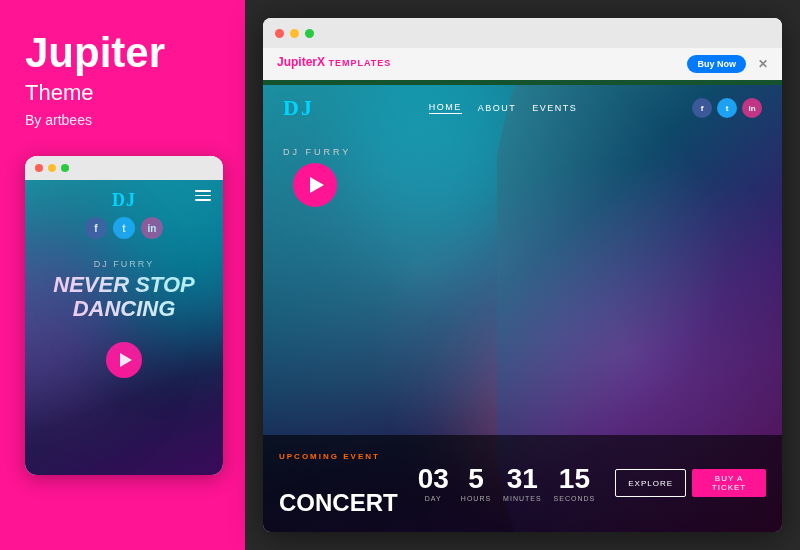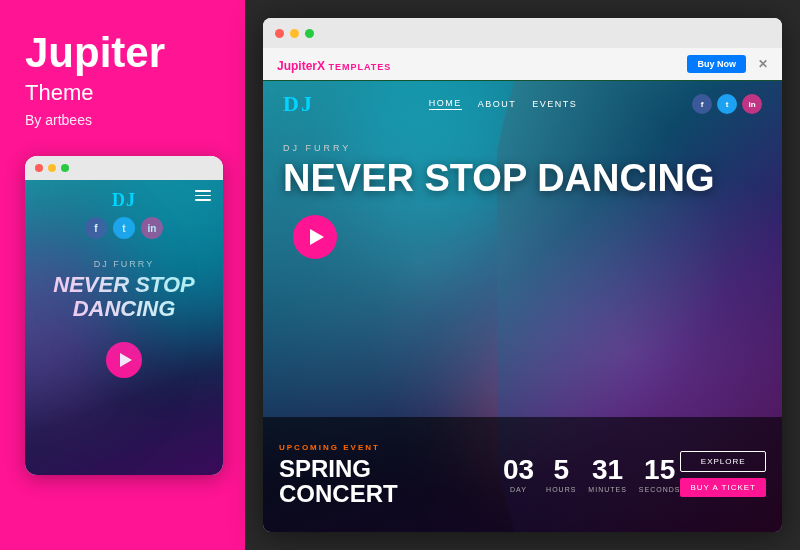--- a/index.html
+++ b/index.html
@@ -224,24 +224,24 @@
       flex: 1;
       display: flex;
       flex-direction: column;
       overflow: hidden;
     }
 
     
     .site-topbar {
       background: #f5f5f5;
       display: flex;
-      align-items: flex-end;
+      align-items: flex-start;
       justify-content: space-between;
       padding: 7px 14px;
-      border-bottom: 1px solid #14532d;
+      border-bottom: 5px solid #14532d;
     }
 
     .site-topbar-logo {
       font-size: 12px;
       font-weight: 700;
       color: #333;
     }
 
     .site-topbar-logo span {
       color: #ff1493;
@@ -258,21 +258,21 @@
       color: #888;
       text-transform: uppercase;
       letter-spacing: 1px;
     }
 
     .buy-now-btn {
       background: #007bff;
       color: #fff;
       border: none;
       padding: 4px 10px;
-      border-radius: 3px;
+      border-radius: 9px;
       font-size: 9px;
       cursor: pointer;
       font-weight: 600;
       margin-left: 44px;
     }
 
     .close-x {
       font-size: 12px;
       color: #888;
       cursor: pointer;
@@ -414,21 +414,22 @@
       margin-left: 3px;
     }
 
     
     .event-bar {
       position: relative;
       z-index: 10;
       background: rgba(0,0,0,0.6);
       display: flex;
       align-items: center;
-      padding: 26px 16px;
+      padding: 17px 16px;
+      gap: 20px;
       min-height: 80px;
     }
 
     .event-info {
       flex: 1;
     }
 
     .upcoming-label {
       font-size: 8px;
       color: #ff6600;
@@ -468,21 +469,21 @@
       font-size: 7px;
       color: #aaa;
       text-transform: uppercase;
       letter-spacing: 1px;
       display: block;
       margin-top: 2px;
     }
 
     .event-buttons {
       display: flex;
-      flex-direction: column;
+      flex-direction: row;
       gap: 6px;
     }
 
     .explore-btn {
       background: transparent;
       border: 1px solid #fff;
       color: #fff;
       padding: 5px 12px;
       font-size: 8px;
       cursor: pointer;
@@ -613,29 +614,28 @@
           </div>
           <div class="site-nav-social">
             <div class="site-social-btn fb">f</div>
             <div class="site-social-btn tw">t</div>
             <div class="site-social-btn ig">in</div>
           </div>
         </div>
 
         <div class="site-hero-main">
           <div class="site-dj-name">DJ FURRY</div>
-          <div class="site-headline">NEVER STOP DANCING</div>
           <div class="site-play-btn"></div>
         </div>
 
         <div class="event-bar">
           <div class="event-info">
             <div class="upcoming-label">UPCOMING EVENT</div>
             <div class="event-title">
-              <span>SPRING</span><br>
+              <br>
               <span>CONCERT</span>
             </div>
           </div>
 
           <div class="countdown">
             <div class="countdown-item">
               <span class="countdown-number">03</span>
               <span class="countdown-label">DAY</span>
             </div>
             <div class="countdown-item">

